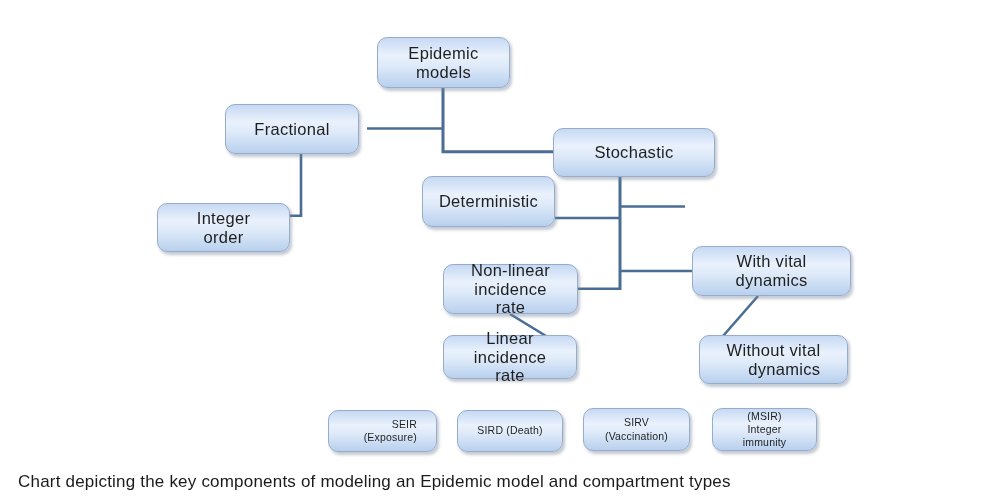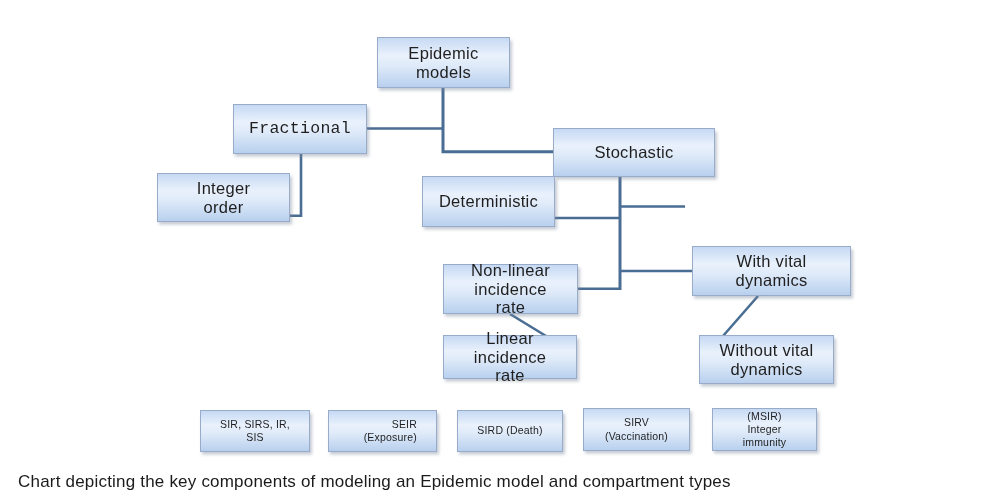--- a/index.html
+++ b/index.html
@@ -23,37 +23,37 @@
     display:flex;align-items:center;justify-content:center;
     text-align:center;
     white-space:pre-line;
     color:var(--text,#1f1f1f);
     background:linear-gradient(180deg,
       var(--box-fill-top,#c6d9f3) 0%,
       var(--box-fill-light,#e9f1fc) 35%,
       var(--box-fill-mid,#e0ebf9) 55%,
       var(--box-fill-bottom,#b8d0ee) 100%);
     border:1px solid var(--box-border,#98acca);
-    border-radius:0;
+    border-radius:10px;
     box-shadow:2px 2.5px 3px rgba(125,138,158,0.45);
     font-size:16.5px;
     letter-spacing:0.3px;
     line-height:1.14;
     padding:2px 19px;
   }
   .node.small{font-size:10.5px;letter-spacing:0.2px;line-height:1.25;}
   
   #n-epidemic      {left:377px;top:37px;width:133px;height:51px;}
-  #n-fractional    {left:233px;top:104px;width:134px;height:50px;font-family:Liberation Mono, monospace;}
-  #n-integer       {left:157px;top:173px;width:133px;height:49px;}
+  #n-fractional    {left:225px;top:104px;width:134px;height:50px;}
+  #n-integer       {left:157px;top:203px;width:133px;height:49px;}
   #n-stochastic    {left:553px;top:128px;width:162px;height:49px;}
   #n-deterministic {left:422px;top:176px;width:133px;height:51px;}
   #n-withdelay     {left:685px;top:179px;width:133px;height:51px;}
   #n-withvital     {left:692px;top:246px;width:159px;height:50px;}
-  #n-withoutvital  {left:699px;top:335px;width:135px;height:49px;}
+  #n-withoutvital  {left:699px;top:335px;width:149px;height:49px;text-align:right;}
   #n-nonlinear     {left:443px;top:264px;width:135px;height:50px;}
   #n-linear        {left:443px;top:335px;width:134px;height:44px;}
   #n-sir  {left:200px;top:410px;width:110px;height:42px;}
   #n-seir {left:328px;top:410px;width:109px;height:42px;text-align:right;}
   #n-sird {left:457px;top:410px;width:106px;height:42px;}
   #n-sirv {left:583px;top:408px;width:107px;height:43px;}
   #n-msir {left:712px;top:408px;width:105px;height:43px;}
   .caption{
     position:absolute;
     left:10px;top:472px;width:985px;
@@ -90,21 +90,20 @@
   <div class="node" id="n-deterministic">Deterministic</div>
   <div class="node" id="n-withvital">With vital
 dynamics</div>
   <div class="node" id="n-withoutvital">Without vital
 dynamics</div>
   <div class="node" id="n-nonlinear">Non-linear
 incidence rate</div>
   <div class="node" id="n-linear">Linear
 incidence rate</div>
 
-  <div class="node small" id="n-sir">SIR, SIRS, IR, SIS</div>
   <div class="node small" id="n-seir">SEIR (Exposure)</div>
   <div class="node small" id="n-sirv">SIRV
 (Vaccination)</div>
   <div class="node small" id="n-sird">SIRD (Death)</div>
   <div class="node small" id="n-msir">(MSIR) Integer
 immunity</div>
 
   <div class="caption">Chart depicting the key components of modeling an Epidemic model and compartment types</div>
 </div>
 

